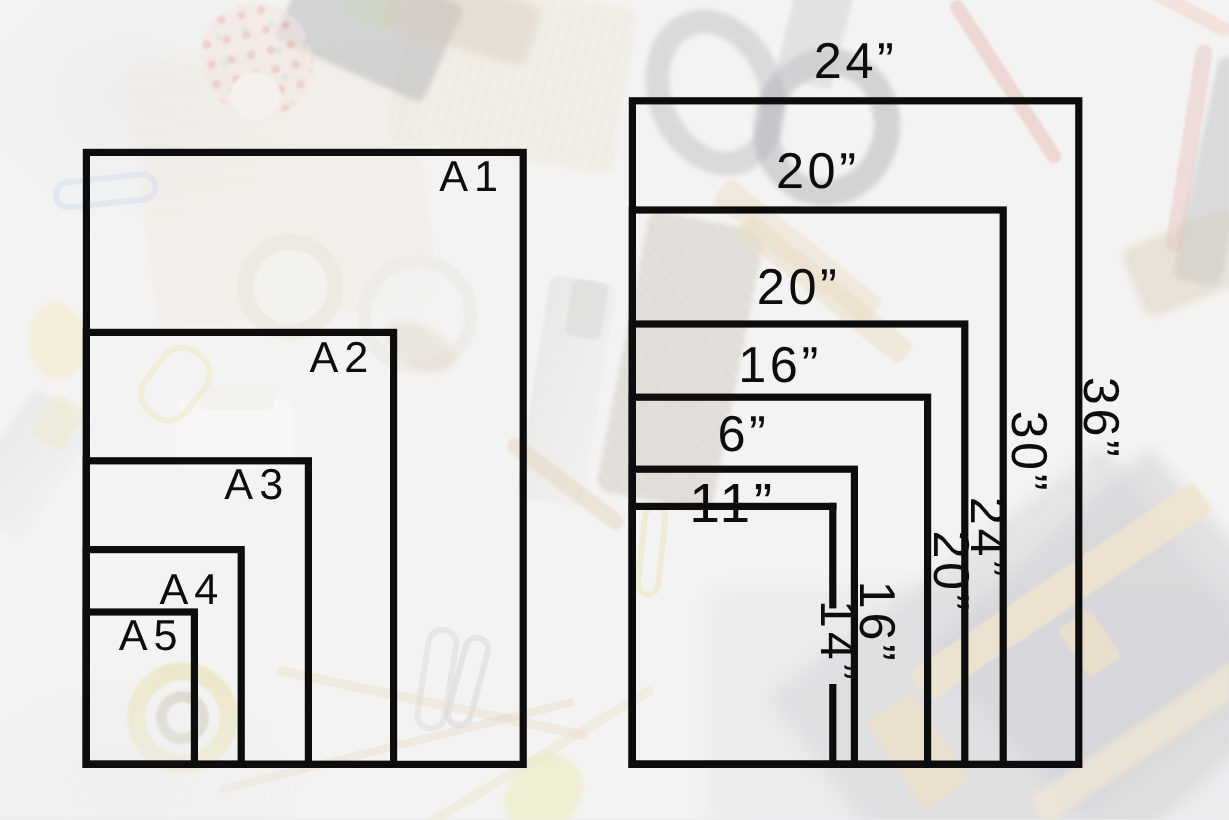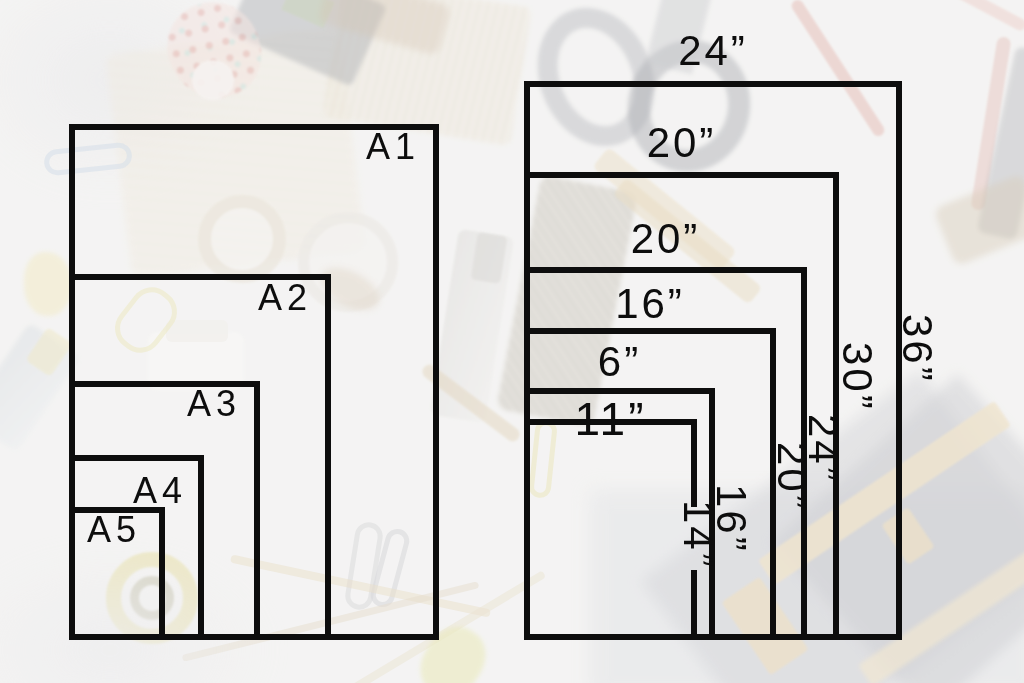--- a/index.html
+++ b/index.html
@@ -84,21 +84,21 @@
   .r11{left:524px;top:419px;width:173px;height:221px;border-right:none;}
   .seg{position:absolute;left:691px;width:6px;background:#0d0d0d;}
   .seg-top{top:419px;height:88px;}
   .seg-bot{top:570px;height:70px;}
 
   .lbl{position:absolute;font-size:36px;line-height:1;letter-spacing:5px;white-space:nowrap;}
   .la1{top:129px;right:604px;}
   .la2{top:280px;right:712px;}
   .la3{top:386px;right:783px;}
   .la4{top:473px;right:837px;}
-  .la5{top:512px;left:87px;}
+  .la5{top:512px;left:99px;}
 
   .wl{position:absolute;left:524px;text-align:center;font-size:42px;line-height:1;letter-spacing:3px;white-space:nowrap;}
   .wl24{top:30px;width:378px;}
   .wl20{top:122px;width:315px;}
   .wl18{top:218px;width:283px;}
   .wl16{top:283px;width:252px;}
   .wl12{top:341px;width:191px;}
   .wl11{top:396px;width:173px;font-size:46px;}
 
   .hl{position:absolute;writing-mode:vertical-rl;font-size:42px;line-height:1;letter-spacing:3px;white-space:nowrap;}

